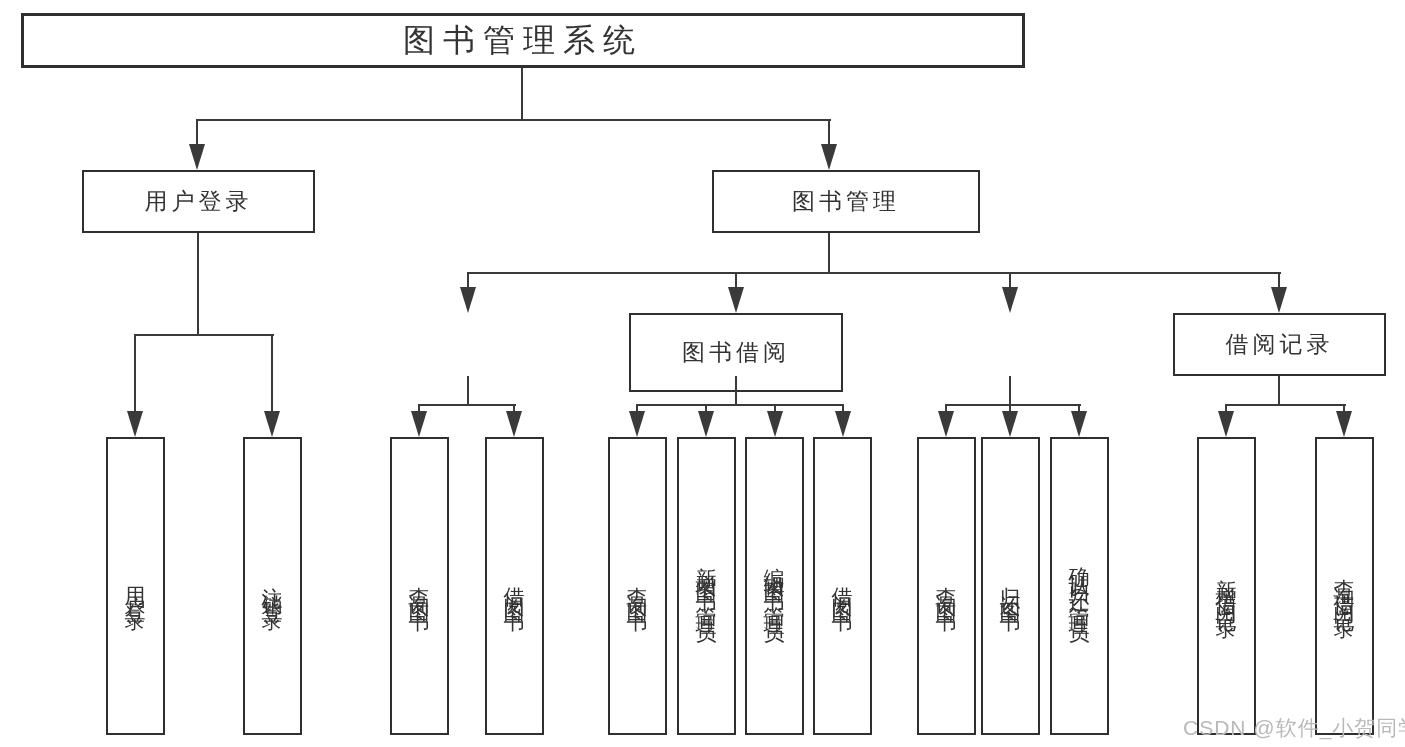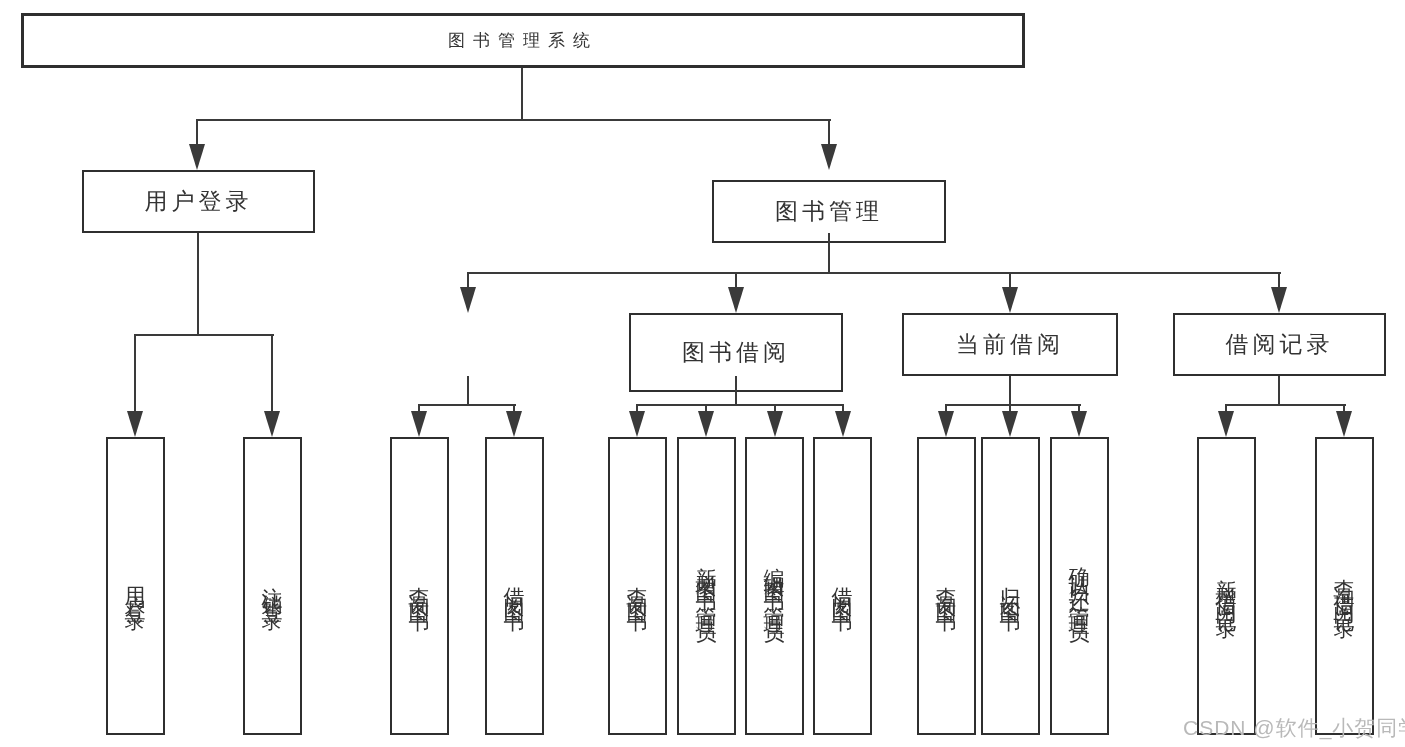--- a/index.html
+++ b/index.html
@@ -25,21 +25,21 @@
     box-sizing:border-box;
     display:flex;align-items:center;justify-content:center;
   }
   .box.root{border-width:3px;}
   .hbox .lbl{
     font-size:23px;
     letter-spacing:4px;
     white-space:nowrap;
     color:var(--text);
   }
-  .root .lbl{font-size:17px;letter-spacing:8px;}
+  .root .lbl{font-size:32px;letter-spacing:8px;}
   .vbox .lbl{
     writing-mode:vertical-rl;
     text-orientation:mixed;
     font-size:21px;
     letter-spacing:8px;
     line-height:1;
     color:var(--text);
   }
   .ln{position:absolute;background:var(--line);}
   .ln.h{height:2px;}
@@ -65,29 +65,26 @@
 
 <div class="canvas">
 
   <div class="box hbox root" style="left:21px;top:13px;width:1004px;height:55px">
     <span class="lbl">图书管理系统</span>
   </div>
 
   <div class="box hbox" style="left:82px;top:170px;width:233px;height:63px">
     <span class="lbl">用户登录</span>
   </div>
-  <div class="box hbox" style="left:712px;top:180px;width:234px;height:63px">
+  <div class="box hbox" style="left:712px;top:170px;width:268px;height:63px">
     <span class="lbl">图书管理</span>
   </div>
 
   <div class="box hbox" style="left:629px;top:313px;width:214px;height:79px">
     <span class="lbl">图书借阅</span>
-  </div>
-  <div class="box hbox" style="left:902px;top:313px;width:216px;height:63px">
-    <span class="lbl">当前借阅</span>
   </div>
   <div class="box hbox" style="left:1173px;top:313px;width:213px;height:63px">
     <span class="lbl">借阅记录</span>
   </div>
 
   <div class="box vbox" style="left:106px;top:437px;width:59px;height:298px">
     <span class="lbl">用户登录</span>
   </div>
   <div class="box vbox" style="left:243px;top:437px;width:59px;height:298px">
     <span class="lbl">注销登录</span>

